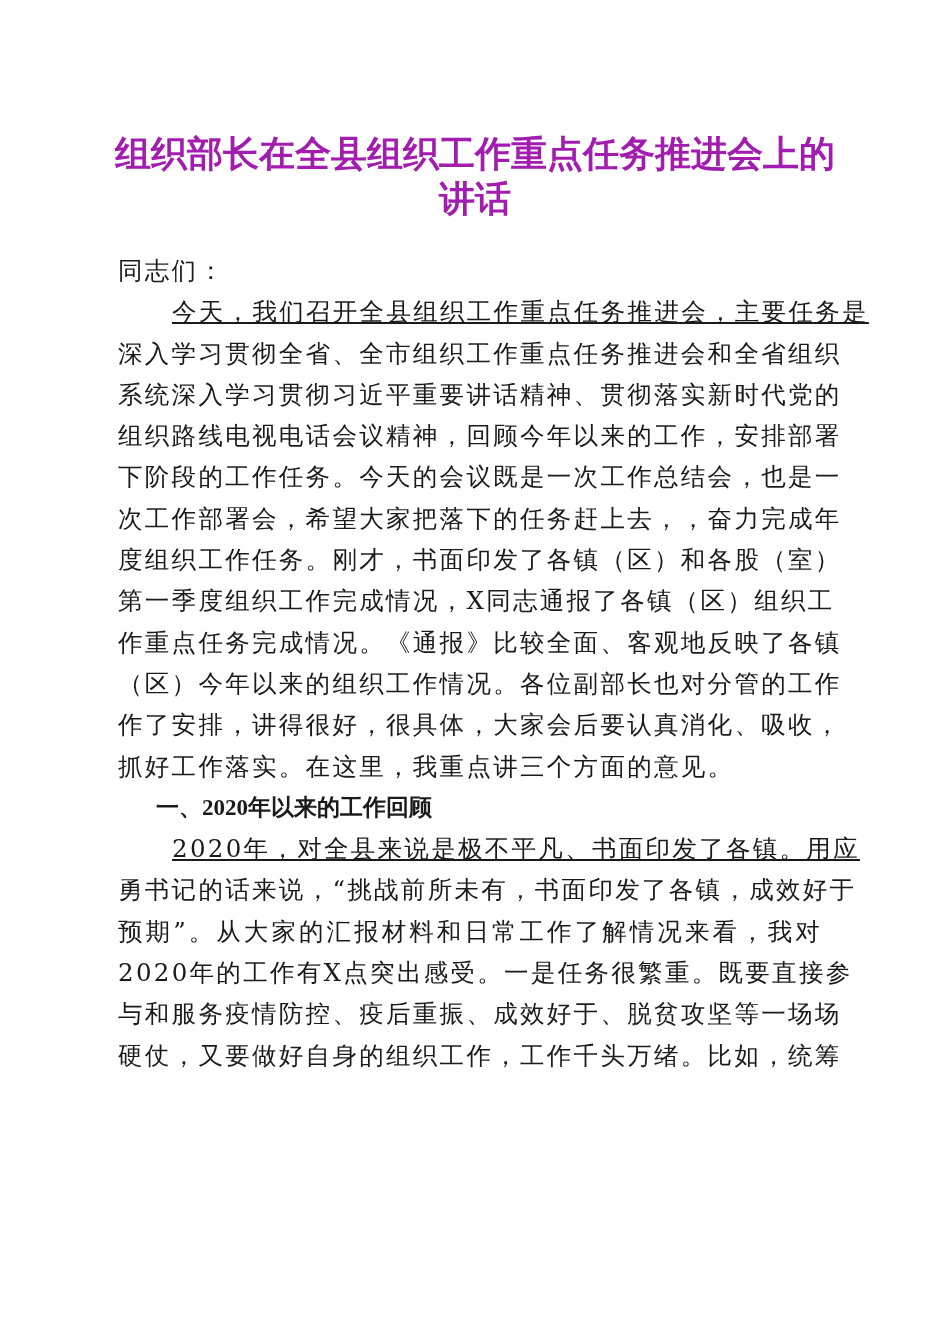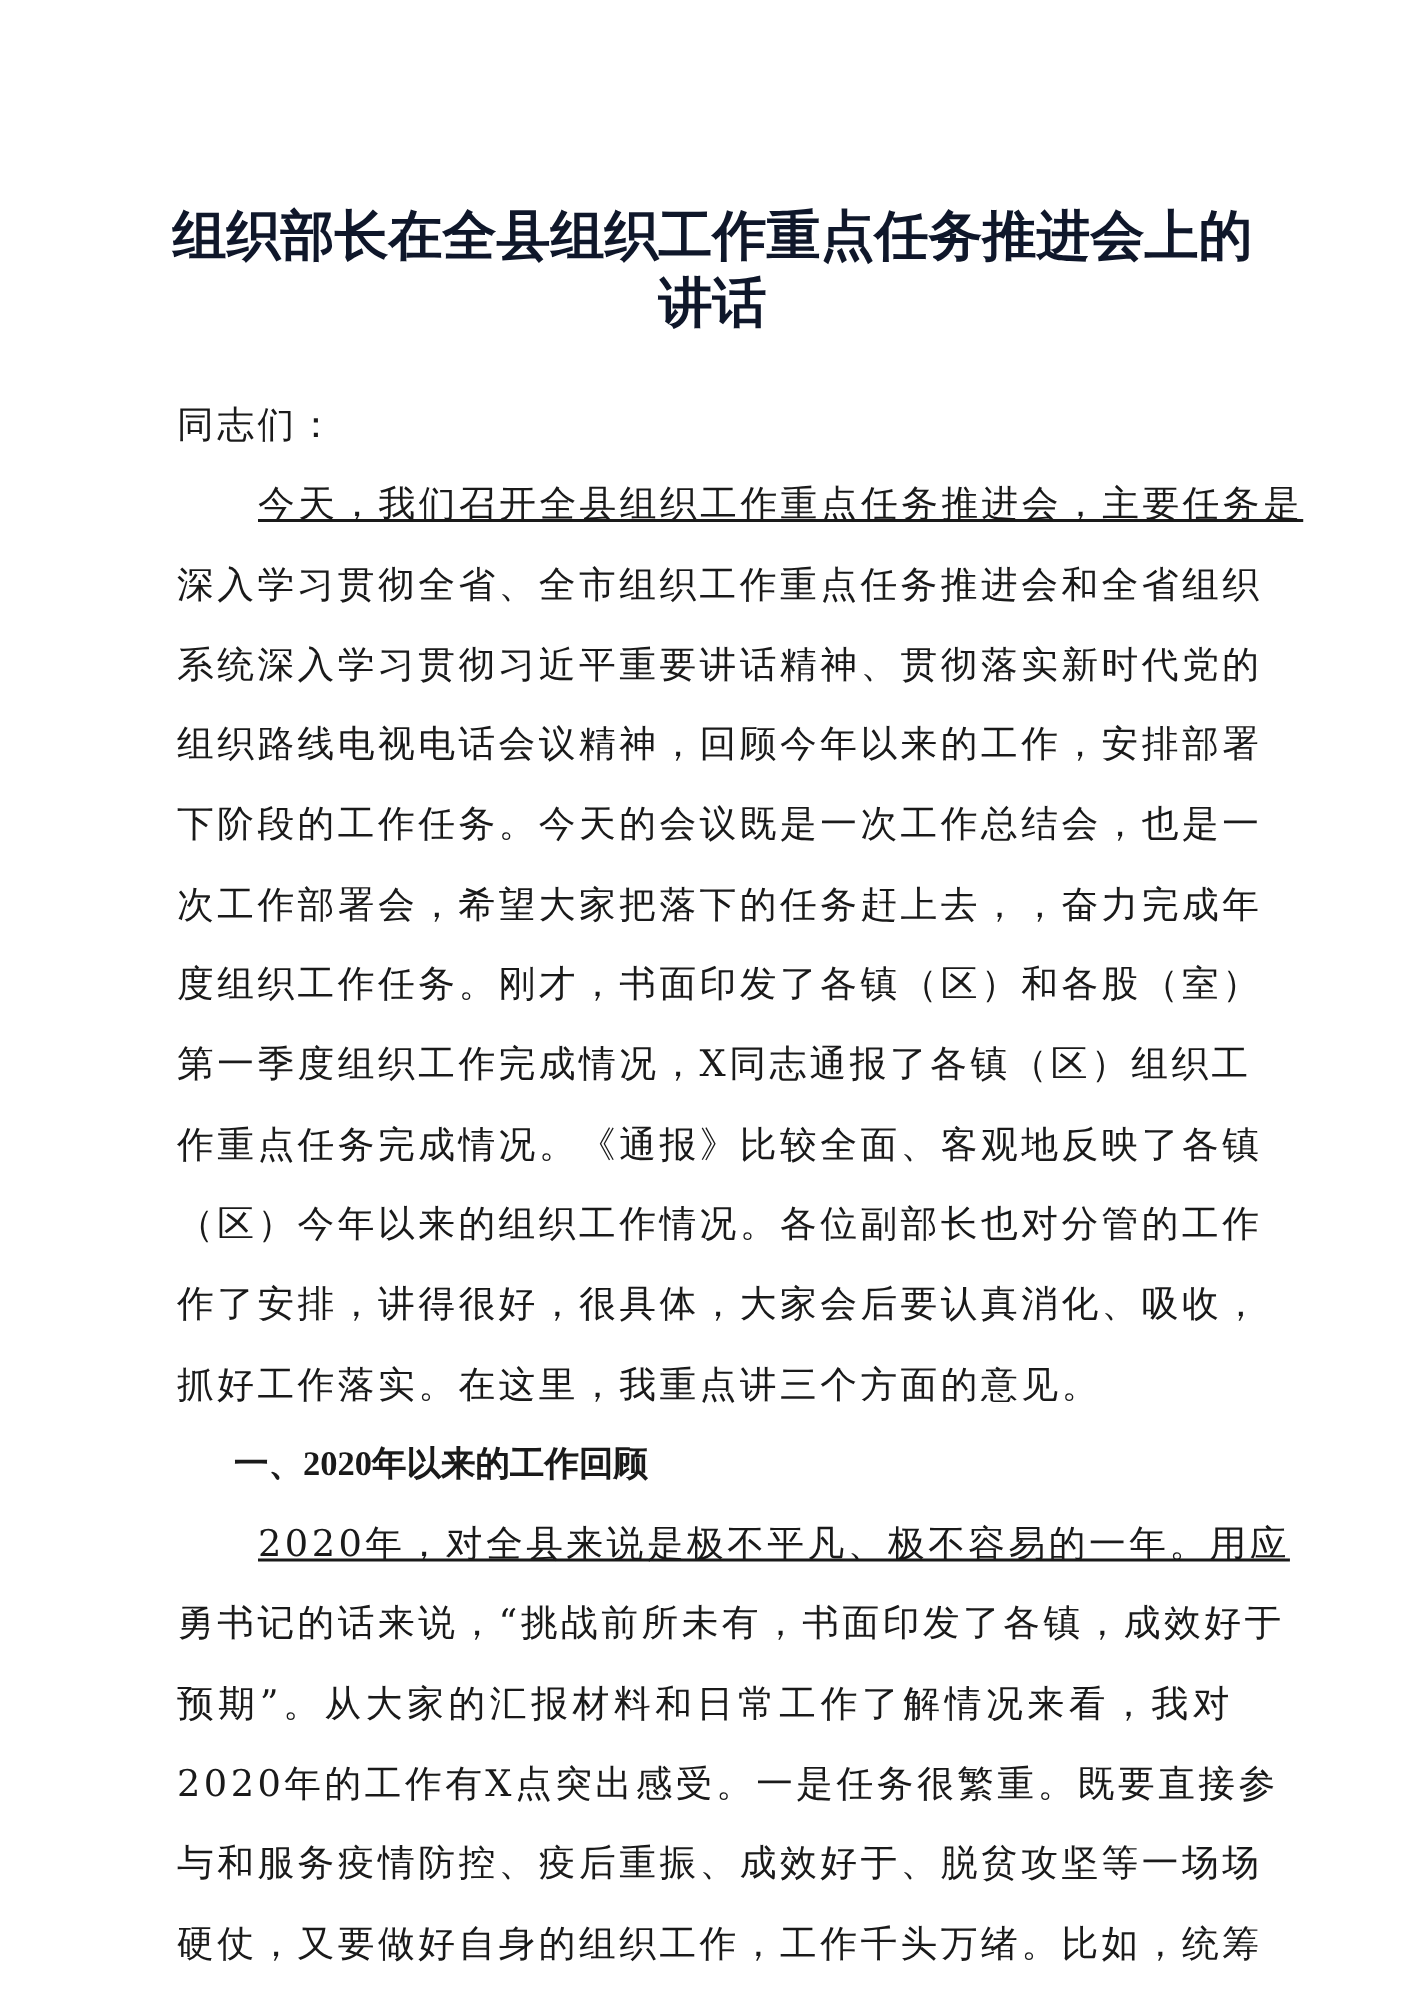--- a/index.html
+++ b/index.html
@@ -20,44 +20,43 @@
       width: 950px;
       height: 1344px;
       background: #ffffff;
     }
     .title {
       position: absolute;
       left: 100px;
       width: 750px;
       top: 134px;
       text-align: center;
-      font-family: Liberation Sans, sans-serif;
+      font-family: Liberation Mono, monospace;
       font-weight: bold;
       font-size: 36px;
       line-height: 45px;
-      color: #0f172a;
+      color: #a21caf;
       letter-spacing: 0px;
     }
     .body-text {
       position: absolute;
       left: 118px;
       top: 250px;
       width: 704px;
       font-family: "DejaVu Serif", "Liberation Serif", serif;
       font-size: 24.5px;
       color: #1a1a1a;
     }
     .line {
       height: 41.3px;
       line-height: 41.3px;
       white-space: nowrap;
       text-align: justify;
       text-align-last: justify;
       letter-spacing: 2.3px;
-      margin-top: 12px;
     }
     .line.last {
       text-align-last: left;
     }
     .line.indent {
       padding-left: 54px;
       text-decoration: underline;
     }
     .salutation {
       text-align-last: left;
@@ -95,21 +94,21 @@
       <div class="line">第一季度组织工作完成情况，X同志通报了各镇（区）组织工</div>
       <div class="line">作重点任务完成情况。《通报》比较全面、客观地反映了各镇</div>
       <div class="line">（区）今年以来的组织工作情况。各位副部长也对分管的工作</div>
       <div class="line">作了安排，讲得很好，很具体，大家会后要认真消化、吸收，</div>
       <div class="line last">抓好工作落实。在这里，我重点讲三个方面的意见。</div>
     </div>
 
     <div class="line heading">一、2020年以来的工作回顾</div>
 
     <div>
-      <div class="line indent">2020年，对全县来说是极不平凡、极不容易的一年。用应</div>
+      <div class="line indent">2020年，对全县来说是极不平凡、书面印发了各镇。用应</div>
       <div class="line">勇书记的话来说，“挑战前所未有，书面印发了各镇，成效好于</div>
       <div class="line">预期”。从大家的汇报材料和日常工作了解情况来看，我对</div>
       <div class="line">2020年的工作有X点突出感受。一是任务很繁重。既要直接参</div>
       <div class="line">与和服务疫情防控、疫后重振、成效好于、脱贫攻坚等一场场</div>
       <div class="line">硬仗，又要做好自身的组织工作，工作千头万绪。比如，统筹</div>
     </div>
   </div>
 
 </div>
 

